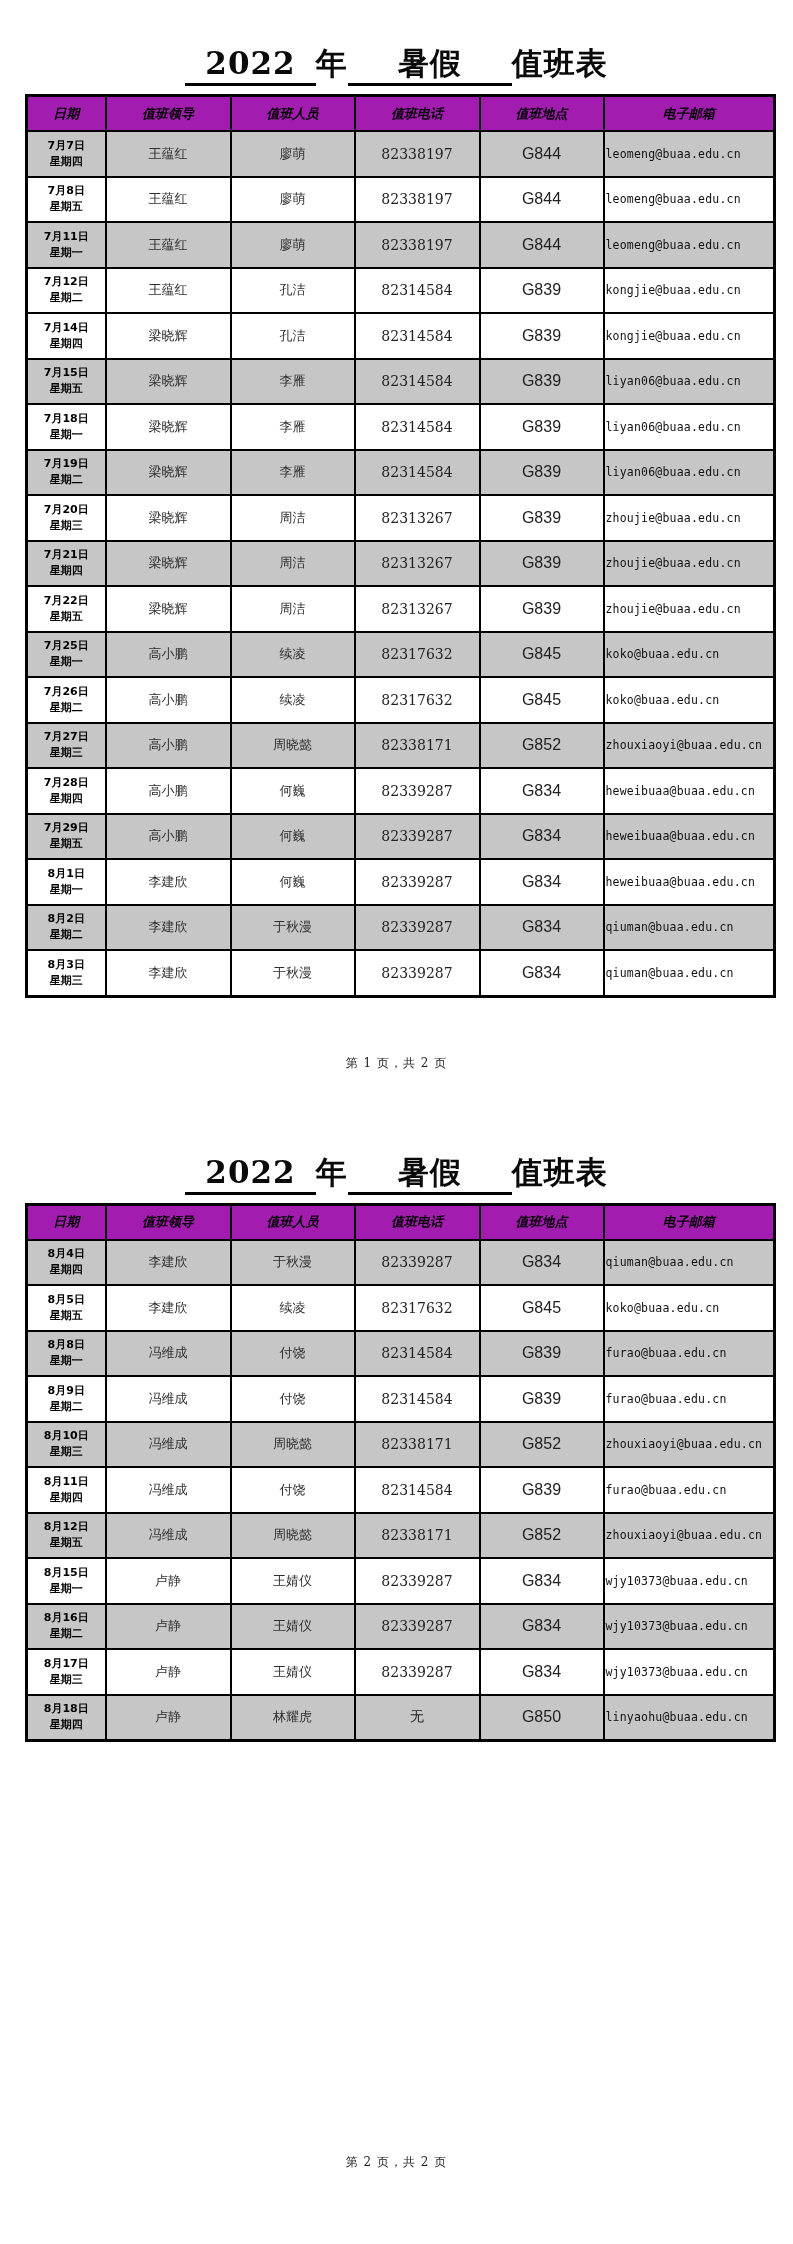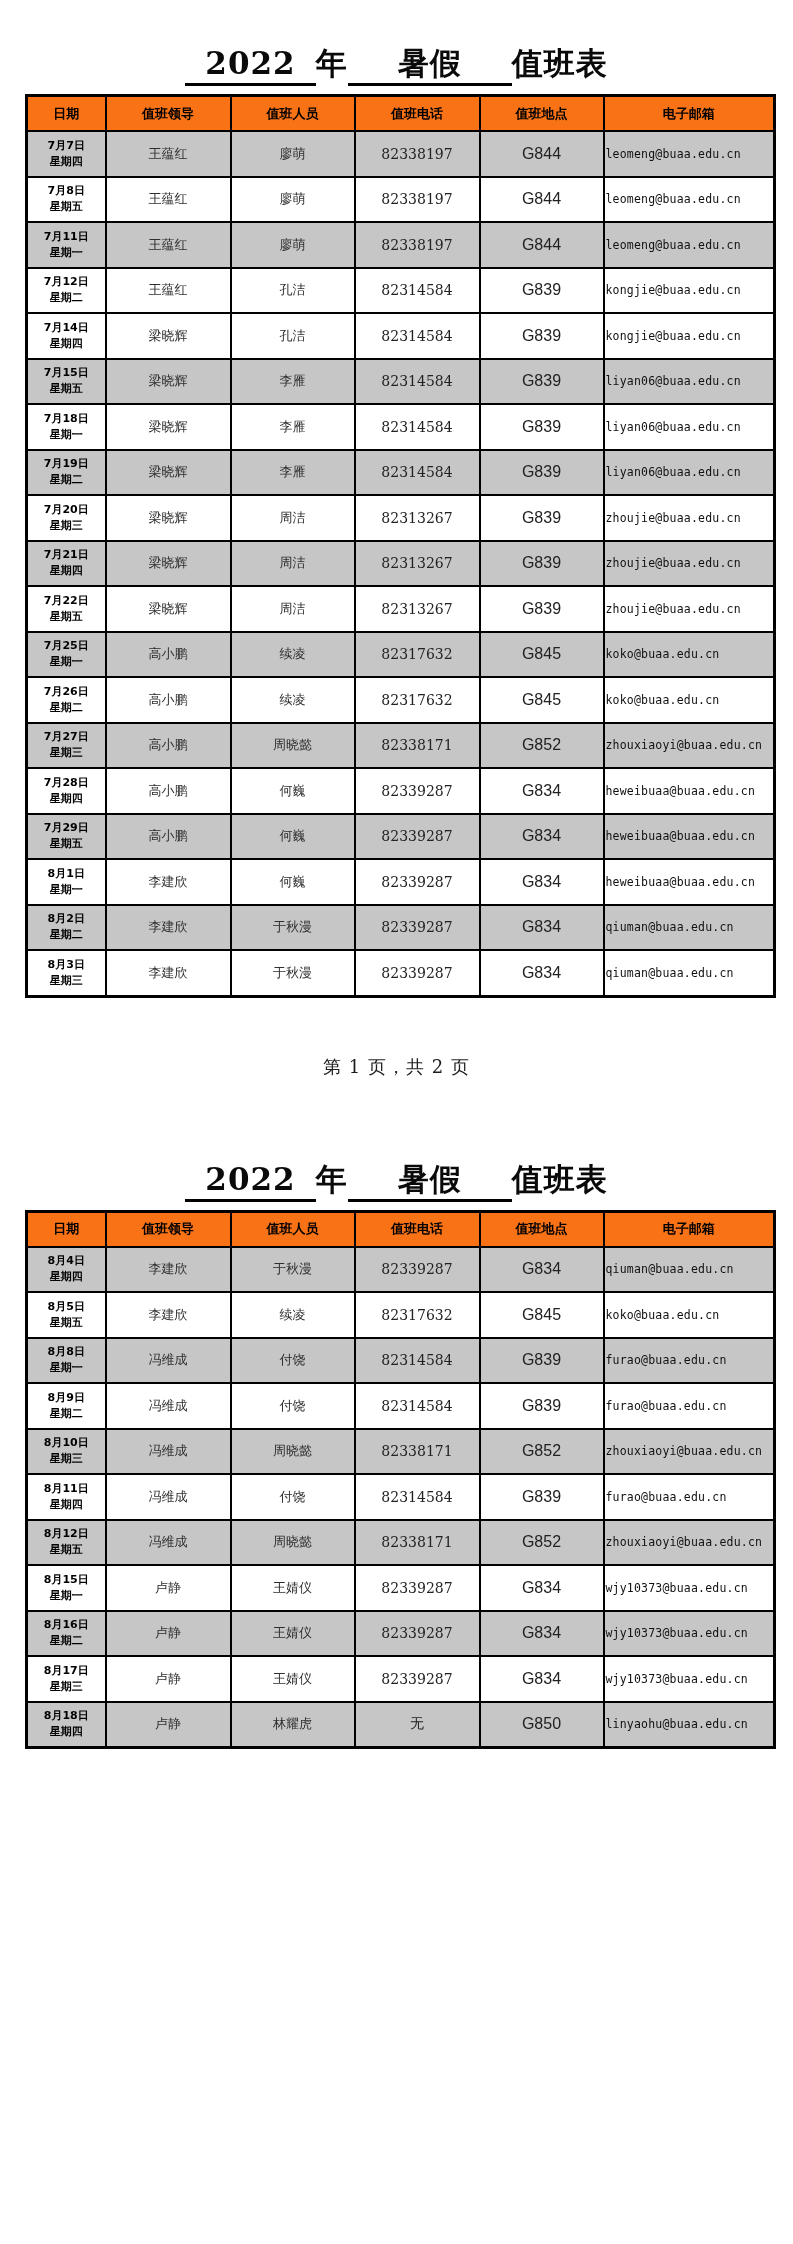--- a/index.html
+++ b/index.html
@@ -50,21 +50,22 @@
     text-align: center;
     vertical-align: middle;
     overflow: hidden;
     padding: 0;
   }
   .duty-table th {
     height: 33px;
     font-size: 13px;
     font-weight: 700;
     color: #000;
-    background: #f97316;
+    background: #a21caf;
+    font-style: italic;
   }
   .duty-table td { height: 43.5px; }
   tr.shaded td { background: #c6c6c6; }
 
   .w-date   { width: 79px; }
   .w-leader { width: 125px; }
   .w-staff  { width: 124px; }
   .w-phone  { width: 125px; }
   .w-loc    { width: 124px; }
   .w-email  { width: 171px; }
@@ -96,21 +97,21 @@
     font-family: "DejaVu Sans Mono", monospace;
     font-size: 11.5px;
     color: #111;
     letter-spacing: 0.2px;
   }
 
   
   .page-footer {
     text-align: center;
     font-family: "DejaVu Serif", serif;
-    font-size: 18px;
+    font-size: 12px;
     color: #1c1c1c;
     letter-spacing: 1px;
   }
   .f1 { margin-top: 57px; }
   .f2 { margin-top: 412px; }
 </style>
 </head>
 <body>
 
 <div class="sheet">
@@ -493,15 +494,16 @@
             </td>
             <td class="leader-cell">卢静</td>
             <td class="staff-cell">林耀虎</td>
             <td class="phone-cell">无</td>
             <td class="location-cell">G850</td>
             <td class="email-cell">linyaohu@buaa.edu.cn</td>
           </tr>
         </tbody>
     </table>
 
+    <div class="page-footer f2">第 2 页，共 2 页</div>
   </section>
 
 </div>
 
 </body></html>

